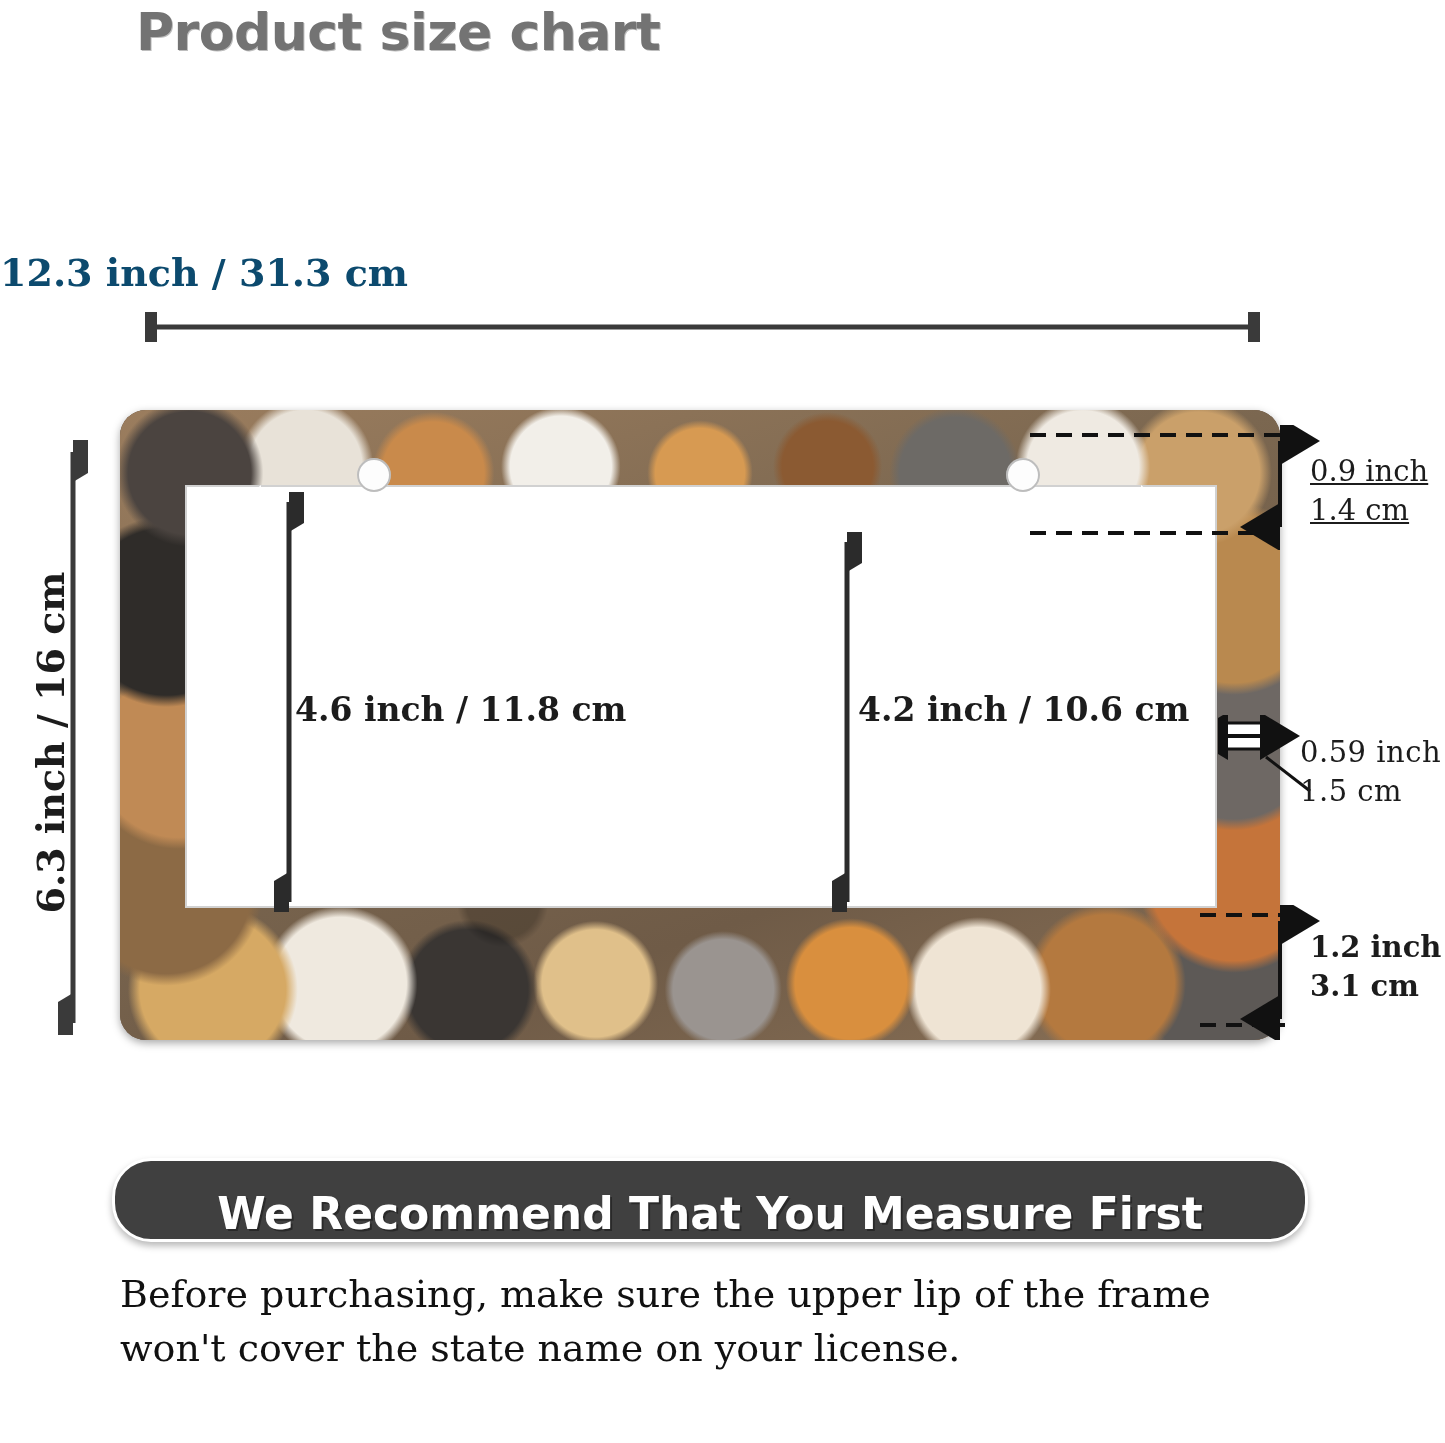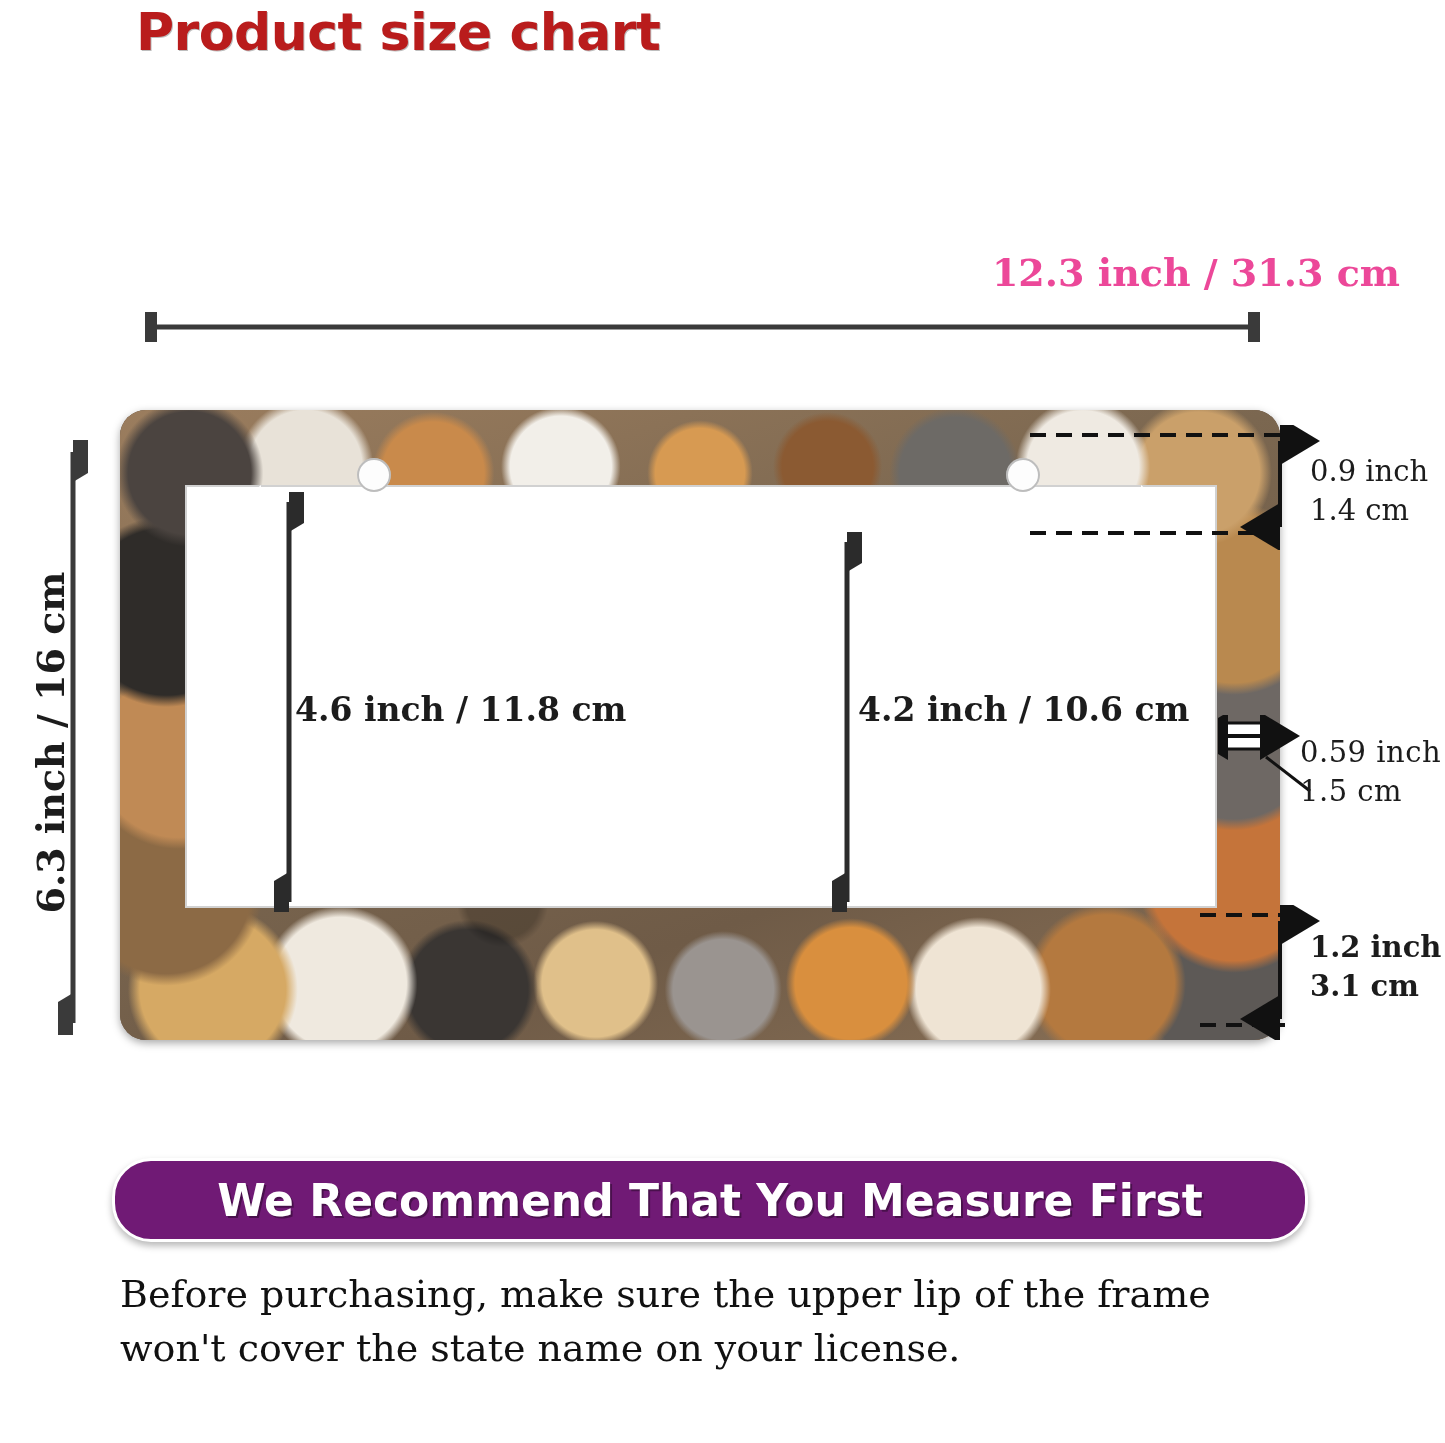--- a/index.html
+++ b/index.html
@@ -23,44 +23,44 @@
     top: 0px;
     width: 1100px;
   }
   #title {
     font-family: "DejaVu Sans", sans-serif;
     font-weight: bold;
     font-size: 52px;
     letter-spacing: -0.5px;
     line-height: 1.0;
     margin: 6px 0 0 6px;
-    color: #b91c1c;
+    color: #737373;
     text-shadow: 1px 1px 0 #bdbdbd;
   }
   #subtitle {
     font-family: "DejaVu Serif", serif;
     font-weight: bold;
     font-size: 29px;
     line-height: 1.4;
     margin: 18px 0 0 8px;
     color: #111;
     text-shadow: 1px 1px 0 #c9c9c9;
   }
 
   
   #top-dim-label {
     position: absolute;
     left: 0;
     top: 250px;
     width: 1400px;
-    text-align: right;
+    text-align: left;
     font-family: "DejaVu Serif", serif;
     font-size: 38px;
     font-weight: bold;
-    color: #ec4899;
+    color: #0c4a6e;
   }
   #top-arrow {
     position: absolute;
     left: 145px;
     top: 312px;
     width: 1115px;
     height: 30px;
   }
 
   
@@ -198,37 +198,37 @@
 
   .side-label {
     position: absolute;
     font-family: "DejaVu Serif", serif;
     font-size: 29px;
     font-weight: normal;
     color: #1c1c1c;
     line-height: 1.35;
     white-space: nowrap;
   }
-  #label-top-strip { left: 1310px; top: 452px; }
+  #label-top-strip { left: 1310px; top: 452px; text-decoration: underline; }
   #label-thickness { left: 1300px; top: 733px; letter-spacing: 0.5px; }
   #label-bot-strip { left: 1310px; top: 928px; font-weight: bold; }
 
   
   #banner {
     position: absolute;
     left: 112px;
     top: 1158px;
     width: 1190px;
     height: 78px;
-    background: #701a75;
+    background: #404040;
     border: 3px solid #ffffff;
     border-radius: 39px;
     box-shadow: 0 4px 7px rgba(0,0,0,0.28);
     display: flex;
-    align-items: center;
+    align-items: flex-end;
     justify-content: center;
   }
   #banner-text {
     font-family: "DejaVu Sans", sans-serif;
     font-weight: bold;
     font-size: 44px;
     color: #ffffff;
     text-shadow: 2px 2px 0 rgba(0,0,0,0.35);
     letter-spacing: 0px;
   }

